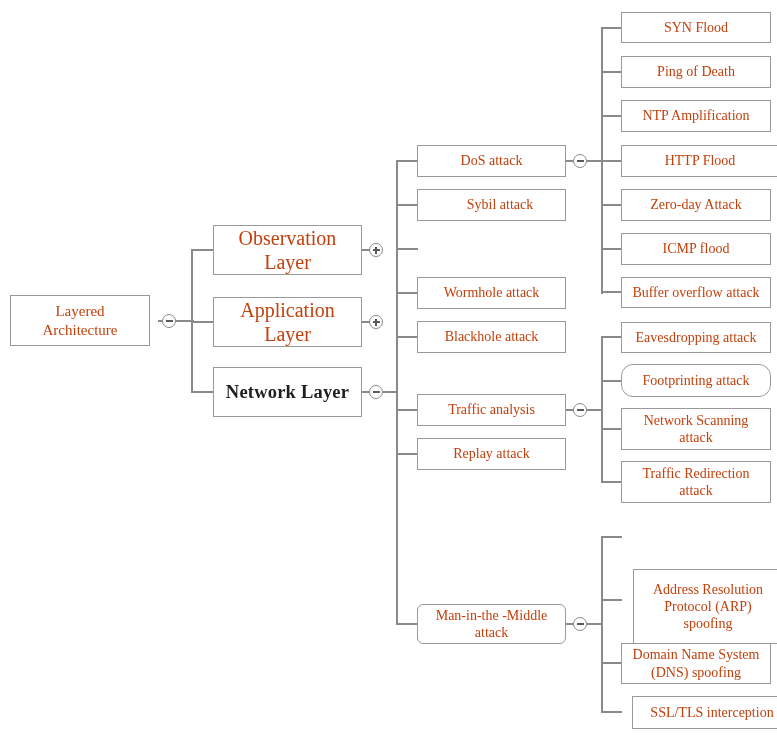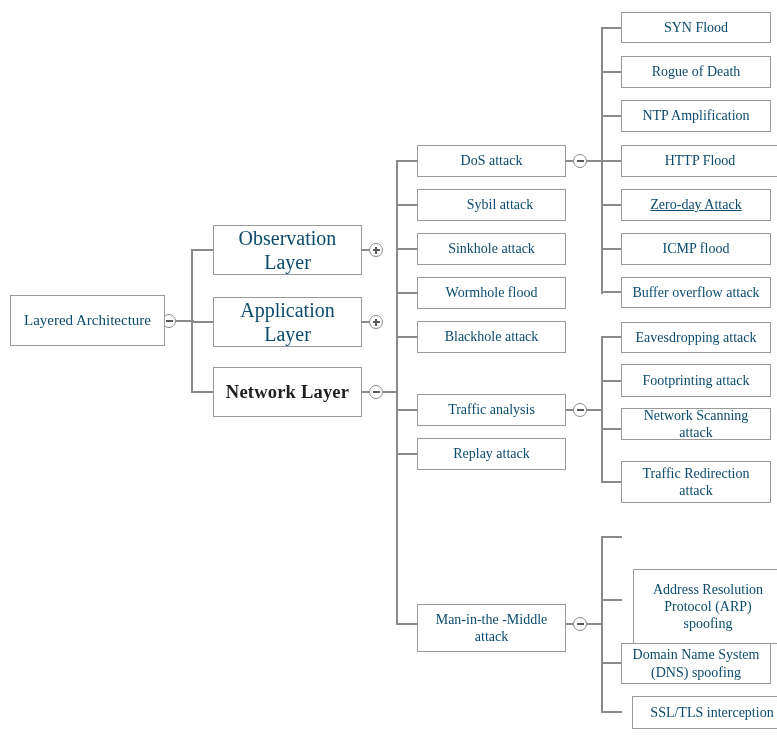--- a/index.html
+++ b/index.html
@@ -3,21 +3,21 @@
 <meta charset="utf-8">
 <style>
   html,body{margin:0;padding:0;background:#ffffff;}
   #canvas{
     position:relative;width:777px;height:738px;background:#ffffff;
     font-family:"Liberation Serif","DejaVu Serif",serif;overflow:hidden;
   }
   .node{
     position:absolute;box-sizing:border-box;background:#ffffff;
     border:1px solid #9a9a9a;display:flex;align-items:center;justify-content:center;
-    text-align:center;color:#0c4a6e;font-size:14px;line-height:1.22;padding:1px 6px;
+    text-align:center;color:#c2410c;font-size:14px;line-height:1.22;padding:1px 6px;
   }
   .lvl1{font-size:15px;}
   .lvl2{font-size:20px;}
   .emph{font-weight:bold;font-size:18.5px;color:#1f1f1f;letter-spacing:.2px;}
   .hline,.vline{position:absolute;background:#8a8a8a;}
   .hline{height:2px;}
   .vline{width:2px;}
   .toggle{
     position:absolute;width:14px;height:14px;box-sizing:border-box;background:#ffffff;
     border:1.5px solid #8a8a8a;border-radius:50%;
@@ -91,45 +91,44 @@
   <div class="toggle" style="left:573px;top:154px;">
       <span class="h"></span>
     </div>
   <div class="toggle" style="left:573px;top:403px;">
       <span class="h"></span>
     </div>
   <div class="toggle" style="left:573px;top:617px;">
       <span class="h"></span>
     </div>
 
-  <div class="node lvl1" style="left:10px;top:295px;width:155px;height:51px;">Layered Architecture</div>
+  <div class="node lvl1" style="left:10px;top:295px;width:140px;height:51px;">Layered Architecture</div>
 
   <div class="node lvl2" style="left:213px;top:225px;width:149px;height:50px;">Observation Layer</div>
   <div class="node lvl2" style="left:213px;top:297px;width:149px;height:50px;">Application Layer</div>
   <div class="node lvl2 emph" style="left:213px;top:367px;width:149px;height:50px;">Network Layer</div>
 
   <div class="node" style="left:417px;top:145px;width:149px;height:32px;">DoS attack</div>
   <div class="node" style="left:417px;top:189px;width:149px;height:32px;padding-left:23px;">Sybil attack</div>
-  <div class="node" style="left:417px;top:233px;width:149px;height:32px;">Sinkhole attack</div>
-  <div class="node" style="left:417px;top:277px;width:149px;height:32px;">Wormhole flood</div>
+  <div class="node" style="left:417px;top:277px;width:149px;height:32px;">Wormhole attack</div>
   <div class="node" style="left:417px;top:321px;width:149px;height:32px;">Blackhole attack</div>
   <div class="node" style="left:417px;top:394px;width:149px;height:32px;">Traffic analysis</div>
   <div class="node" style="left:417px;top:438px;width:149px;height:32px;">Replay attack</div>
-  <div class="node" style="left:417px;top:604px;width:149px;height:48px;">Man-in-the -Middle attack</div>
+  <div class="node" style="left:417px;top:604px;width:149px;height:40px;border-radius:6px;">Man-in-the -Middle attack</div>
 
   <div class="node" style="left:621px;top:12px;width:150px;height:31px;">SYN Flood</div>
-  <div class="node" style="left:621px;top:56px;width:150px;height:32px;">Rogue of Death</div>
+  <div class="node" style="left:621px;top:56px;width:150px;height:32px;">Ping of Death</div>
   <div class="node" style="left:621px;top:100px;width:150px;height:32px;">NTP Amplification</div>
   <div class="node" style="left:621px;top:145px;width:158px;height:32px;">HTTP Flood</div>
-  <div class="node" style="left:621px;top:189px;width:150px;height:32px;text-decoration:underline;">Zero-day Attack</div>
+  <div class="node" style="left:621px;top:189px;width:150px;height:32px;">Zero-day Attack</div>
   <div class="node" style="left:621px;top:233px;width:150px;height:32px;">ICMP flood</div>
   <div class="node" style="left:621px;top:277px;width:150px;height:31px;">Buffer overflow attack</div>
 
   <div class="node" style="left:621px;top:322px;width:150px;height:31px;">Eavesdropping attack</div>
-  <div class="node" style="left:621px;top:364px;width:150px;height:33px;">Footprinting attack</div>
-  <div class="node" style="left:621px;top:408px;width:150px;height:32px;">Network Scanning attack</div>
+  <div class="node" style="left:621px;top:364px;width:150px;height:33px;border-radius:12px;">Footprinting attack</div>
+  <div class="node" style="left:621px;top:408px;width:150px;height:42px;">Network Scanning attack</div>
   <div class="node" style="left:621px;top:461px;width:150px;height:42px;">Traffic Redirection attack</div>
 
   <div class="node" style="left:621px;top:569px;width:150px;height:75px;margin-left:12px;">Address Resolution Protocol (ARP) spoofing</div>
   <div class="node" style="left:621px;top:643px;width:150px;height:41px;">Domain Name System (DNS) spoofing</div>
   <div class="node" style="left:632px;top:696px;width:150px;height:33px;padding-left:16px;">SSL/TLS interception</div>
 
 </div>
 
 </body></html>

